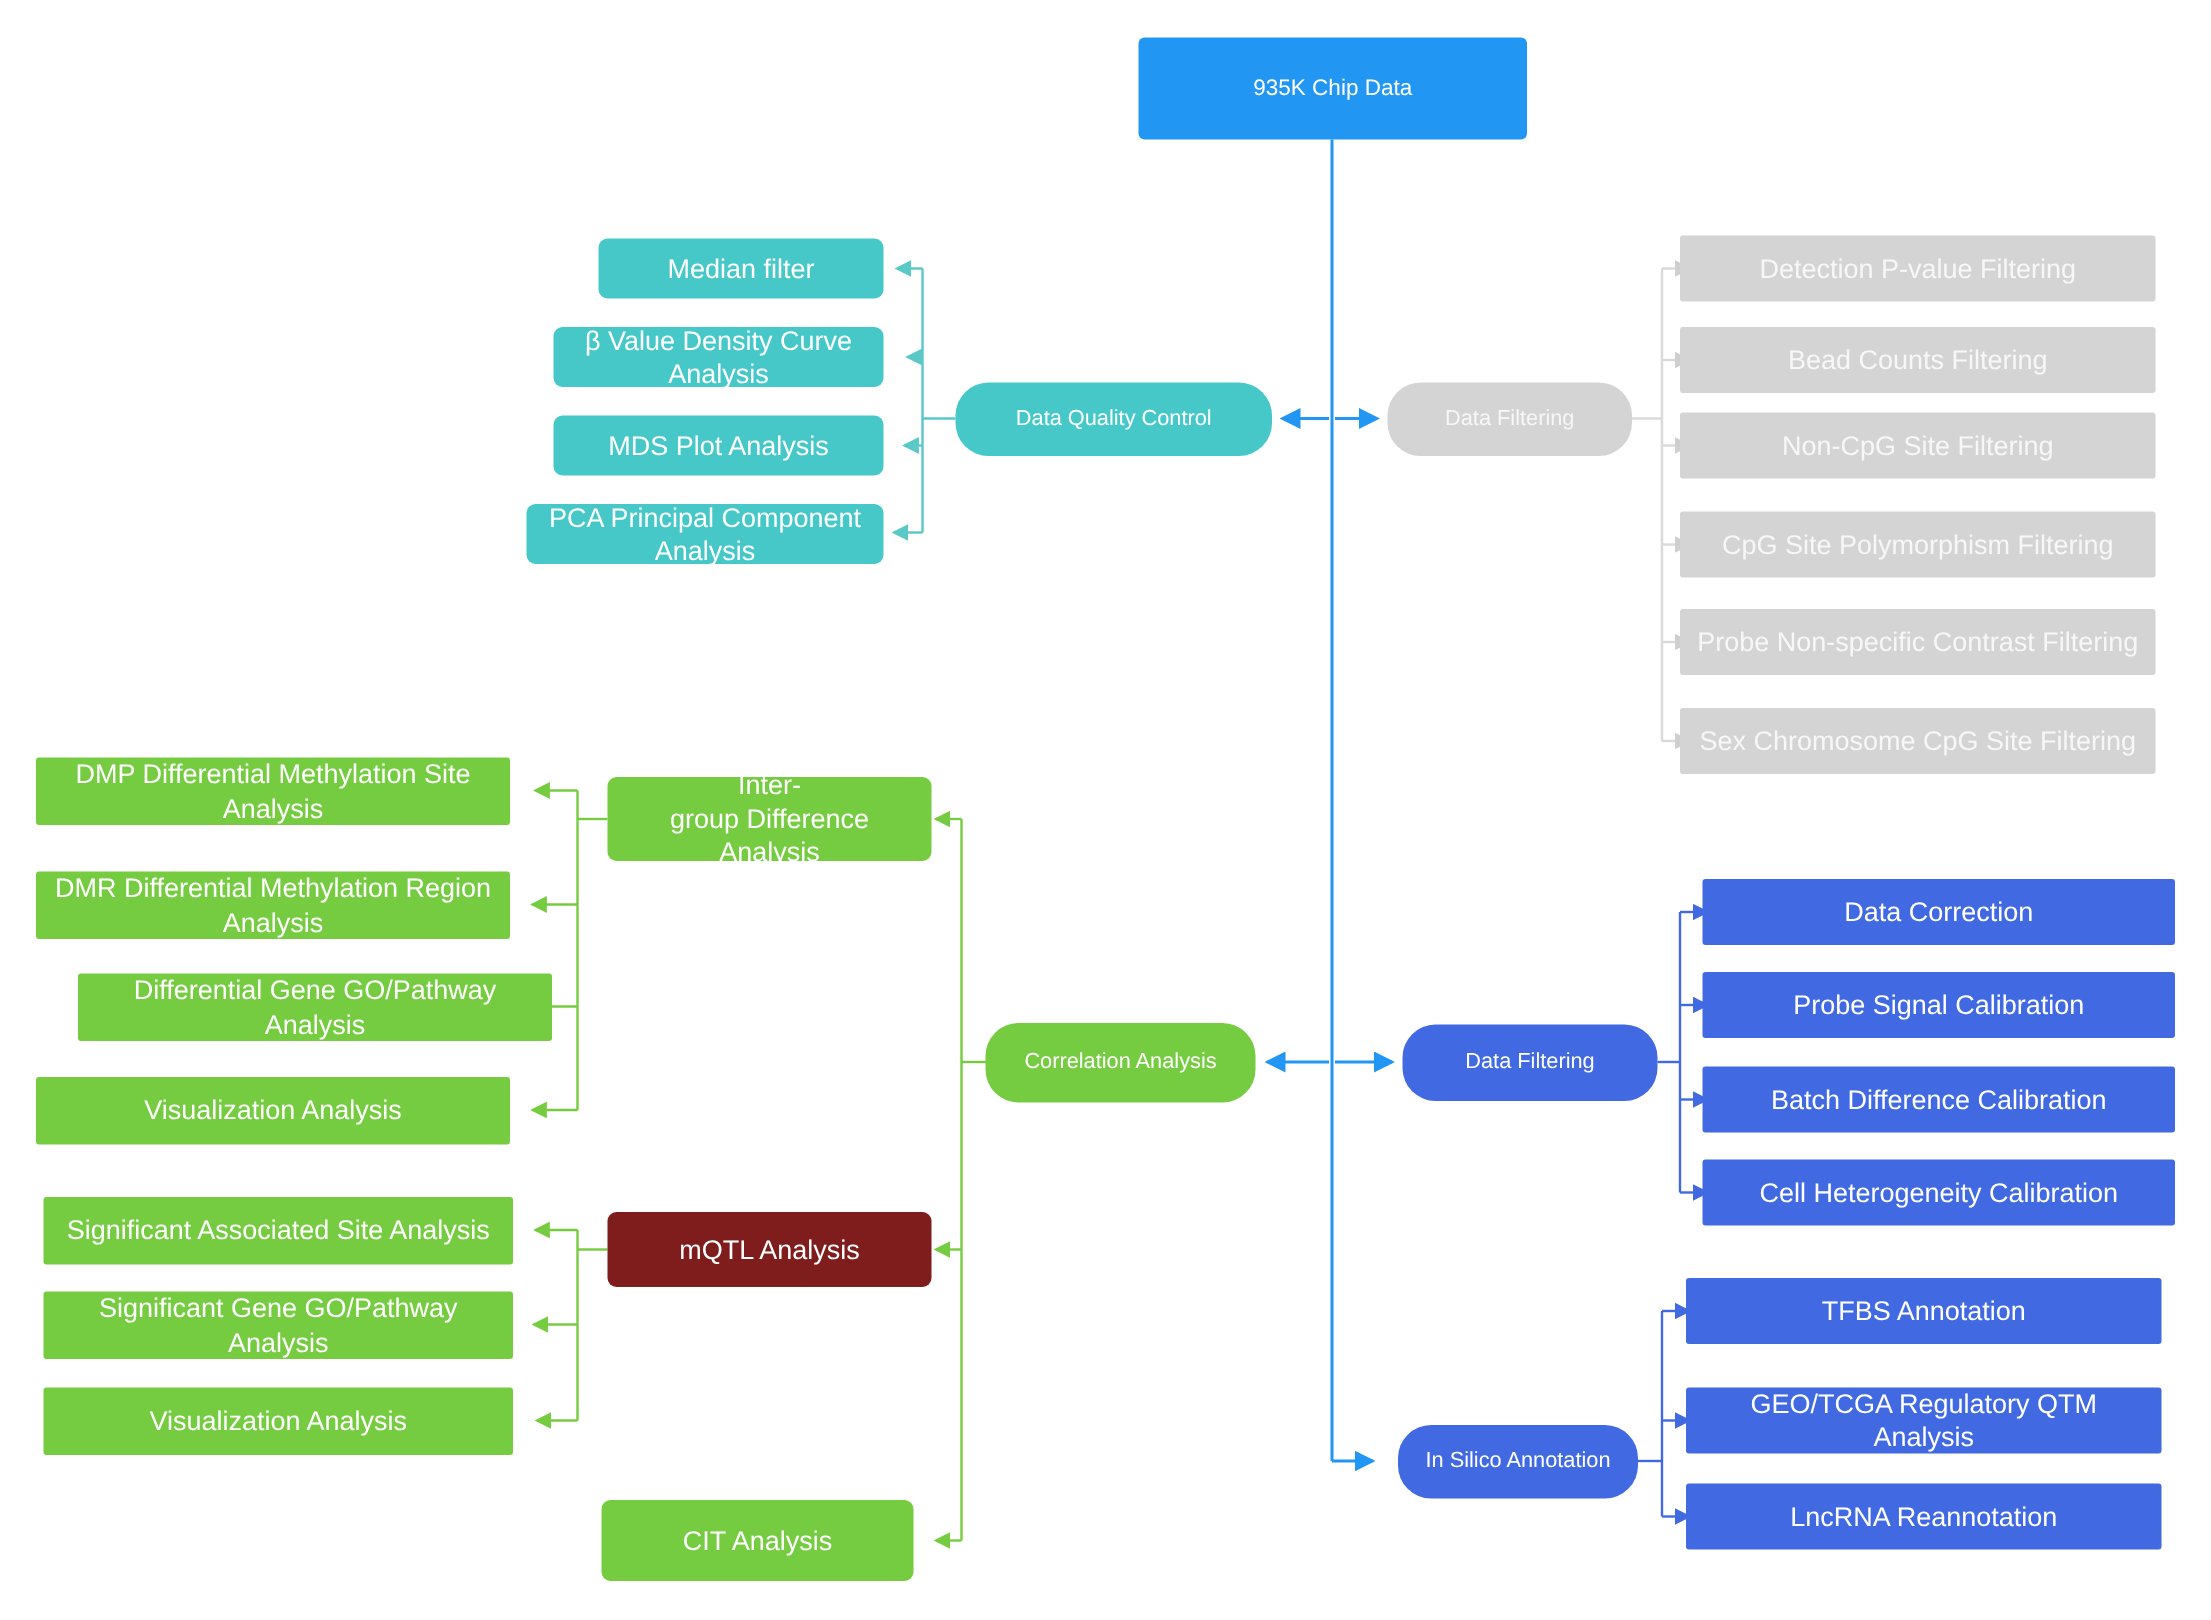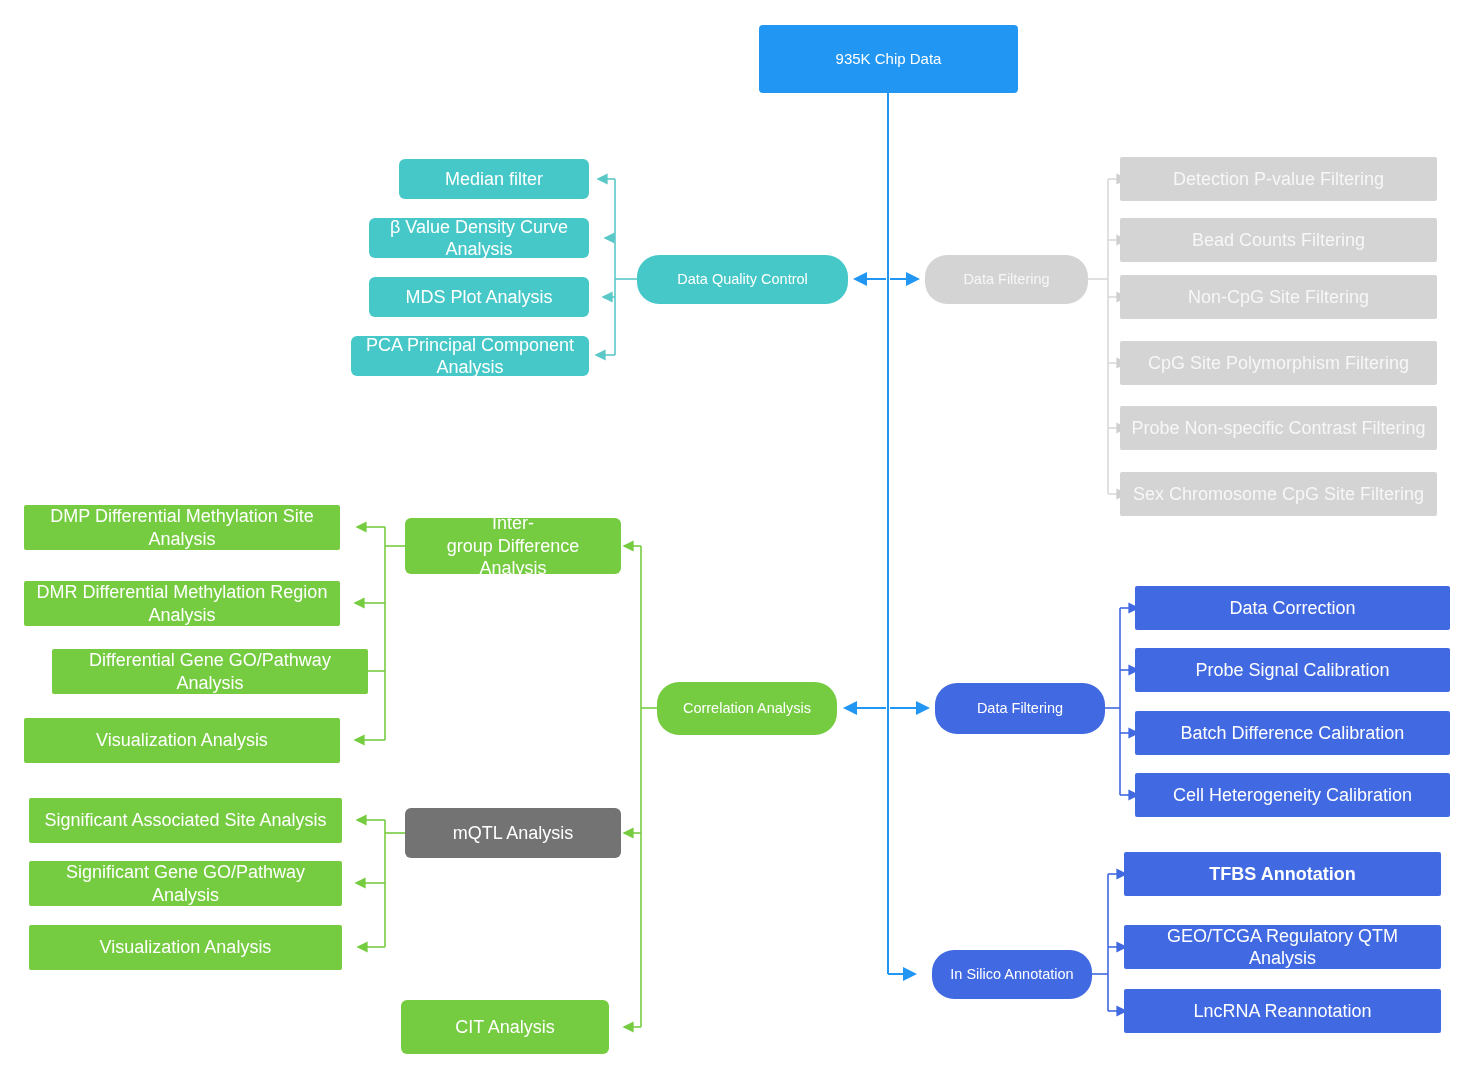--- a/index.html
+++ b/index.html
@@ -189,21 +189,21 @@
   <div class="node rect t13" style="left:24px;top:581px;width:316px;height:45px;background:#76cc40;border-radius:2px;">
     <span>DMR Differential Methylation Region Analysis</span>
   </div>
   <div class="node rect t13" style="left:24px;top:649px;width:316px;height:45px;background:#76cc40;border-radius:2px;margin-left:28px;">
     <span>Differential Gene GO/Pathway Analysis</span>
   </div>
   <div class="node rect t13" style="left:24px;top:718px;width:316px;height:45px;background:#76cc40;border-radius:2px;">
     <span>Visualization Analysis</span>
   </div>
 
-  <div class="node rect t13" style="left:405px;top:808px;width:216px;height:50px;background:#737373;border-radius:6px;">
+  <div class="node rect t13" style="left:405px;top:808px;width:216px;height:50px;background:#7f1d1d;border-radius:6px;">
     <span>mQTL Analysis</span>
   </div>
 
   <div class="node rect t13" style="left:29px;top:798px;width:313px;height:45px;background:#76cc40;border-radius:2px;">
     <span>Significant Associated Site Analysis</span>
   </div>
   <div class="node rect t13" style="left:29px;top:861px;width:313px;height:45px;background:#76cc40;border-radius:2px;">
     <span>Significant Gene GO/Pathway Analysis</span>
   </div>
   <div class="node rect t13" style="left:29px;top:925px;width:313px;height:45px;background:#76cc40;border-radius:2px;">
@@ -228,21 +228,21 @@
     <span>Batch Difference Calibration</span>
   </div>
   <div class="node rect t13" style="left:1135px;top:773px;width:315px;height:44px;background:#4169e1;border-radius:2px;">
     <span>Cell Heterogeneity Calibration</span>
   </div>
 
   <div class="node pill t14" style="left:932px;top:950px;width:160px;height:49px;background:#4169e1;">
     <span>In Silico Annotation</span>
   </div>
 
-  <div class="node rect t13" style="left:1124px;top:852px;width:317px;height:44px;background:#4169e1;border-radius:2px;font-weight:bold;">
+  <div class="node rect t13" style="left:1124px;top:852px;width:317px;height:44px;background:#4169e1;border-radius:2px;">
     <span>TFBS Annotation</span>
   </div>
   <div class="node rect t13" style="left:1124px;top:925px;width:317px;height:44px;background:#4169e1;border-radius:2px;">
     <span>GEO/TCGA Regulatory QTM Analysis</span>
   </div>
   <div class="node rect t13" style="left:1124px;top:989px;width:317px;height:44px;background:#4169e1;border-radius:2px;">
     <span>LncRNA Reannotation</span>
   </div>
 
 </div>

